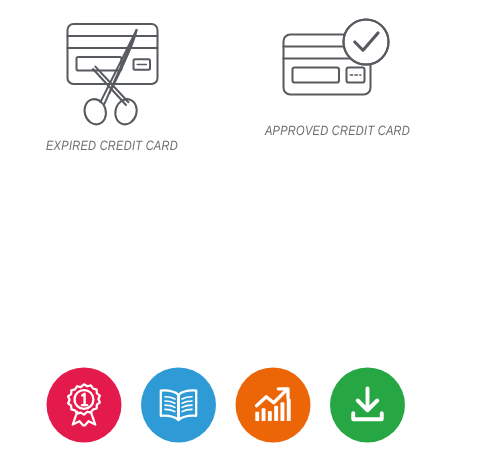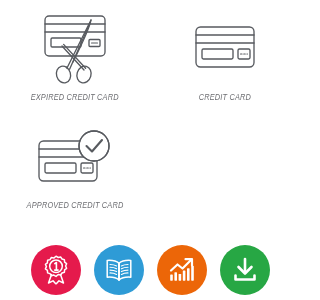--- a/index.html
+++ b/index.html
@@ -86,33 +86,20 @@
           <path d="M34.6 34.4 L56.6 58.2"></path>
 
           <ellipse cx="34.5" cy="64.5" rx="7" ry="8.5" transform="rotate(-16 34.5 64.5)"></ellipse>
           <ellipse cx="55" cy="64.5" rx="7" ry="8.5" transform="rotate(16 55 64.5)"></ellipse>
           <path d="M38 58 L37.5 57"></path>
         </svg>
       </div>
       <div class="cell-label">EXPIRED CREDIT CARD</div>
     </div>
 
-    <div class="cell r1">
-      <div class="glyph">
-        <svg width="80" height="70" viewBox="0 0 80 70" fill="none" stroke="#575a5f" stroke-width="1.35" stroke-linecap="round" stroke-linejoin="round">
-          <rect x="11" y="13" width="58" height="40" rx="4.5" ry="4.5"></rect>
-          <line x1="11" y1="21" x2="69" y2="21"></line>
-          <line x1="11" y1="29" x2="69" y2="29"></line>
-          <rect x="17" y="35" width="31" height="10" rx="1.4" ry="1.4"></rect>
-          <rect x="53" y="35" width="12" height="10" rx="1.4" ry="1.4"></rect>
-          <line x1="55.5" y1="40" x2="62.5" y2="40" stroke-width="1.1" stroke-dasharray="1.6 1.6"></line>
-        </svg>
-      </div>
-      <div class="cell-label">CREDIT CARD</div>
-    </div>
 
 
     <div class="cell r2">
       <div class="glyph">
         <svg width="90" height="68" viewBox="0 0 90 68" fill="none" stroke="#575a5f" stroke-width="1.35" stroke-linecap="round" stroke-linejoin="round">
 
           <rect x="9" y="14" width="58" height="40" rx="4.5" ry="4.5"></rect>
           <line x1="9" y1="22" x2="67" y2="22"></line>
           <line x1="9" y1="30" x2="67" y2="30"></line>
           <rect x="15" y="36" width="31" height="10" rx="1.4" ry="1.4"></rect>

